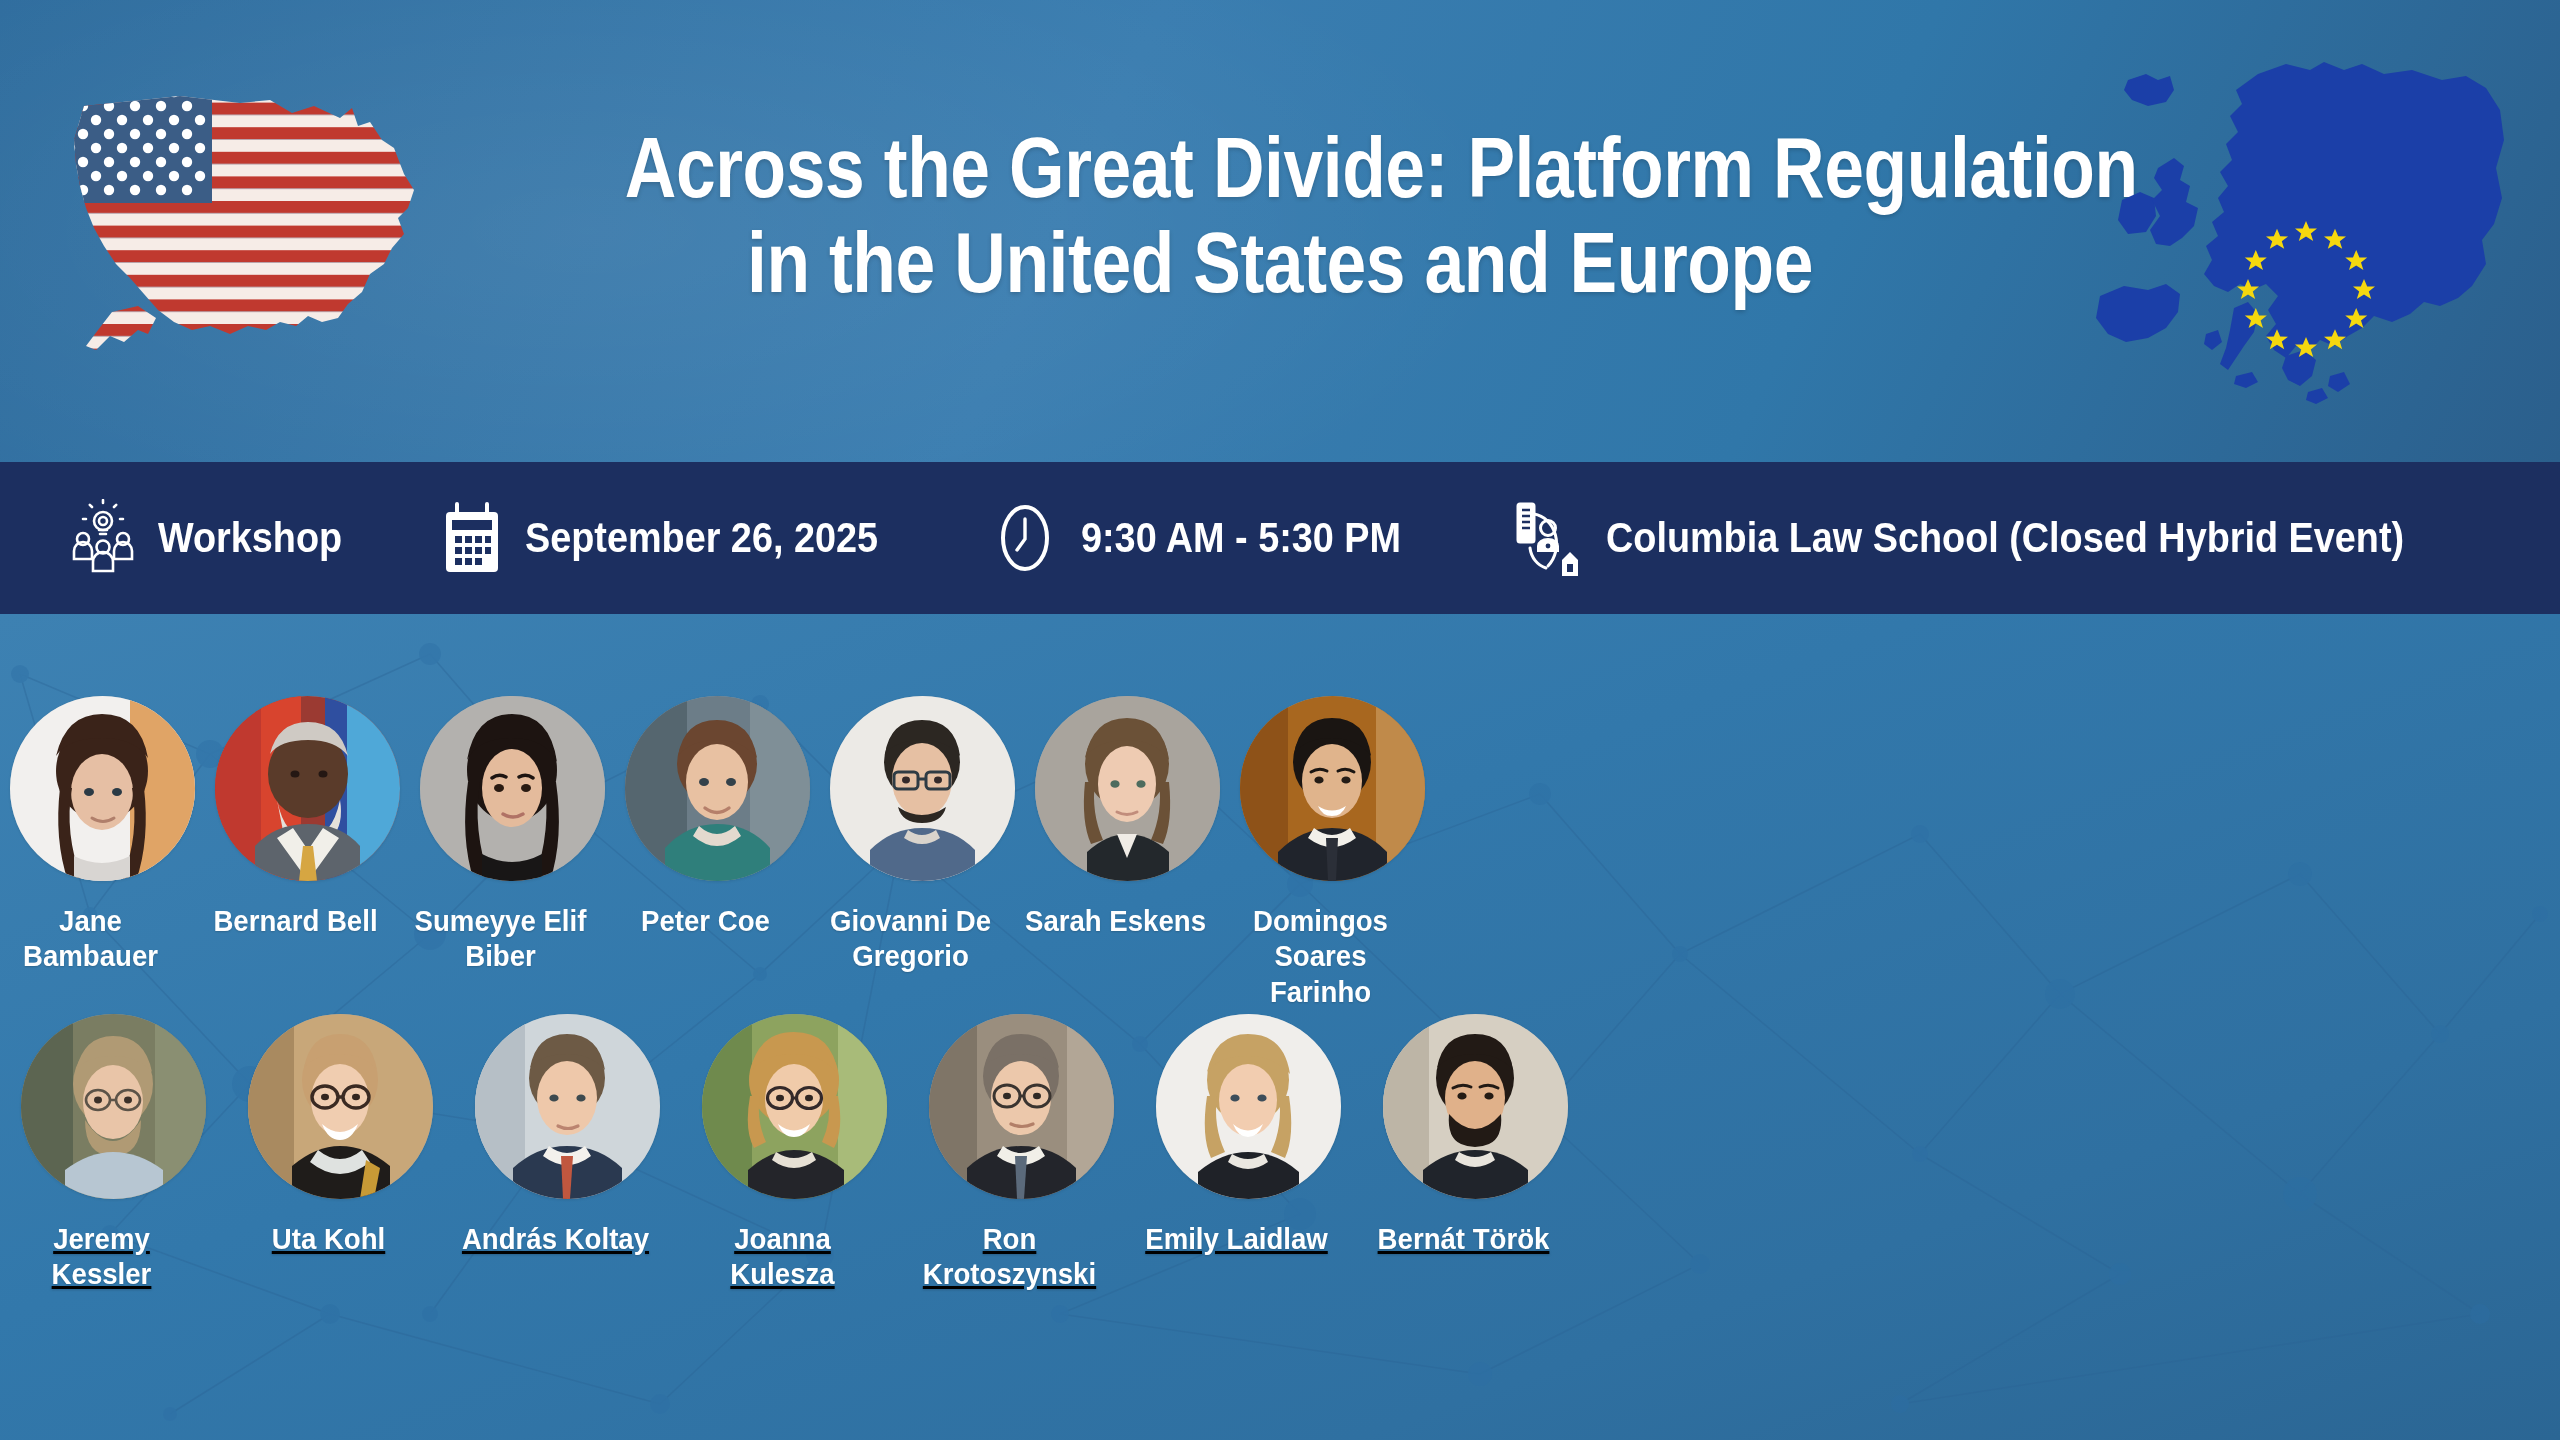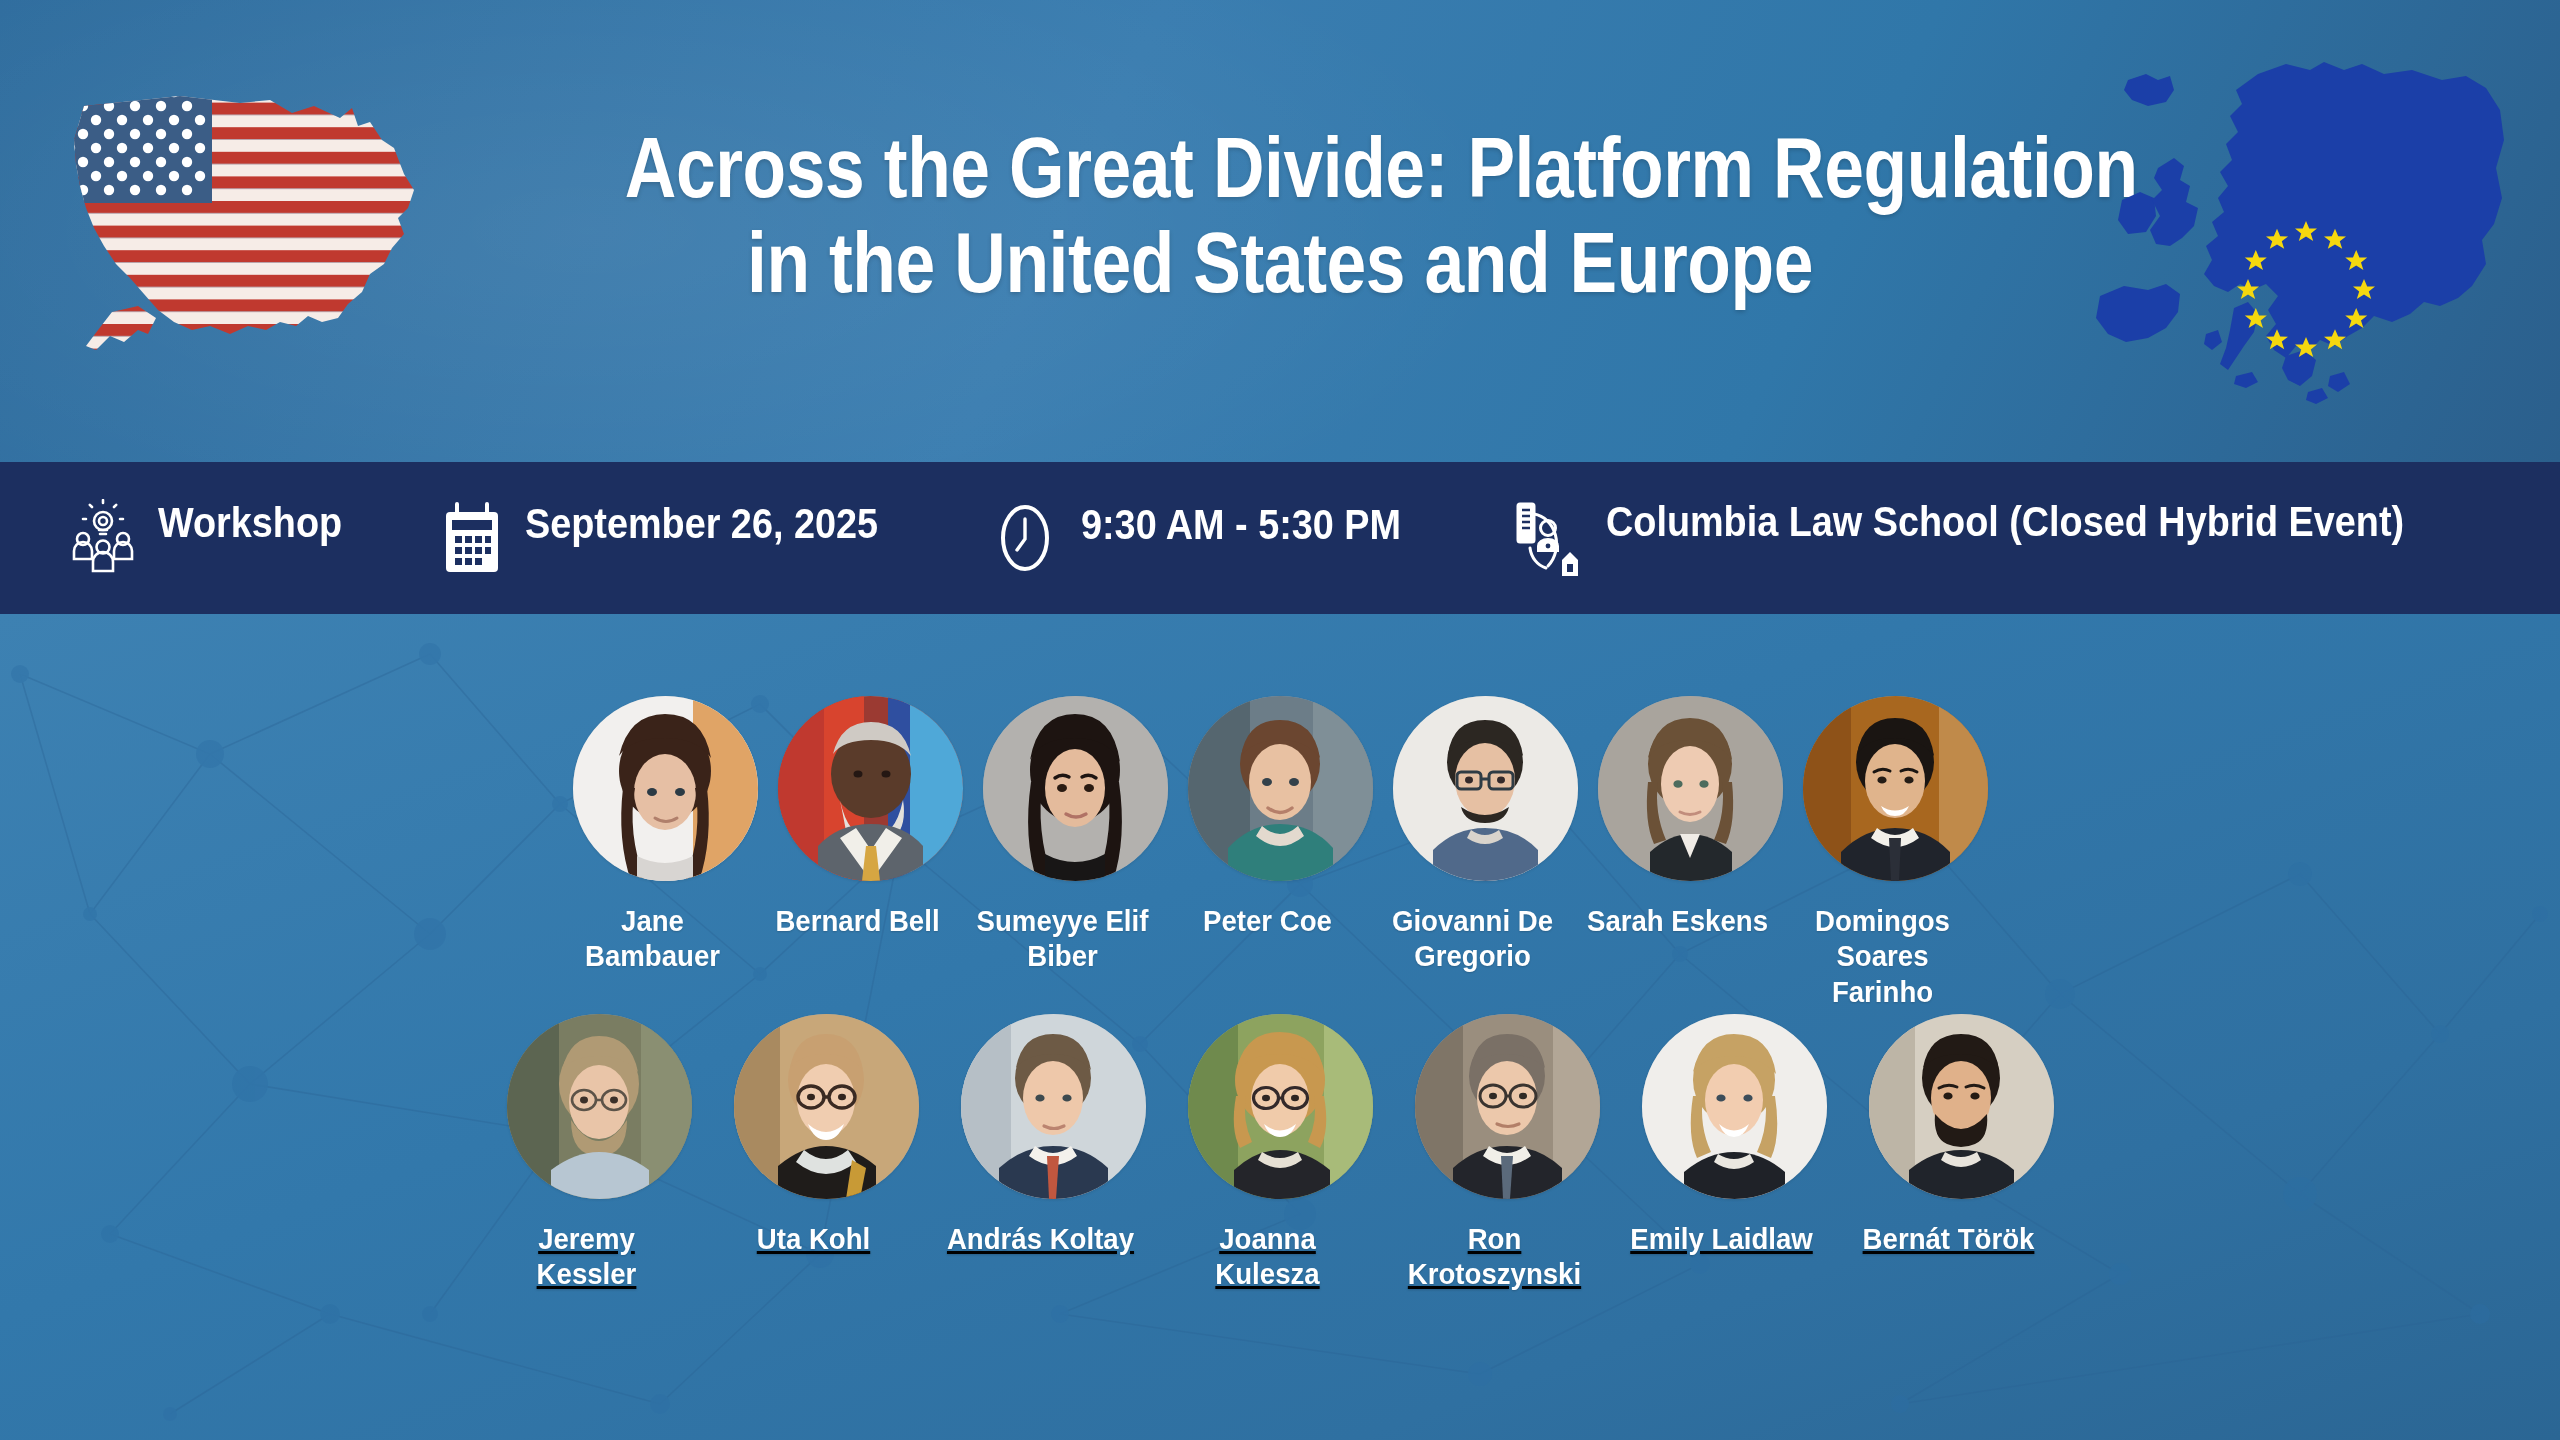--- a/index.html
+++ b/index.html
@@ -48,21 +48,21 @@
     text-shadow:0 2px 5px rgba(0,0,0,.18);
   }
 
   
   .infobar {
     position:absolute; left:0; top:462px; width:2560px; height:152px;
     background:#1c2f60;
     display:flex; align-items:center;
     padding-left:70px; padding-right:40px;
   }
-  .info-item { display:flex; align-items:flex-start; }
+  .info-item { display:flex; align-items:center; }
   .info-icon { flex:0 0 auto; display:flex; align-items:center; justify-content:center; }
   .info-label {
     color:#ffffff; font-weight:bold;
     font-family:"Liberation Sans Narrow","Liberation Sans", sans-serif;
     font-size:42px; white-space:nowrap;
     transform:scaleX(.9); transform-origin:left center;
     margin-left:22px;
   }
   .gap-a { width:78px; } .gap-b { width:74px; } .gap-c { width:74px; }
 
@@ -70,21 +70,21 @@
   .main {
     position:absolute; left:0; top:614px; width:2560px; height:826px;
     background:linear-gradient(160deg,#3d81b2 0%,#3278ab 38%,#2e6f9f 72%,#2a6characters 100%);
     background:linear-gradient(160deg,#3d81b2 0%,#3278ab 40%,#2f70a1 75%,#2b6694 100%);
     overflow:hidden;
   }
   .net-bg { position:absolute; inset:0; width:2560px; height:826px; opacity:.45; }
 
   .row {
     position:absolute; left:0; width:2560px;
-    display:flex; justify-content:center; align-items:flex-start;
+    display:flex; align-items:flex-start;
   }
   .row-1 { top:82px; }
   .row-2 { top:400px;text-decoration:underline; }
 
   .speaker {
     width:auto; display:flex; flex-direction:column; align-items:center;
   }
   .row-1 .speaker { margin:0 25px; width:155px; }
   .row-2 .speaker { margin:0 36px; width:155px; }
 

